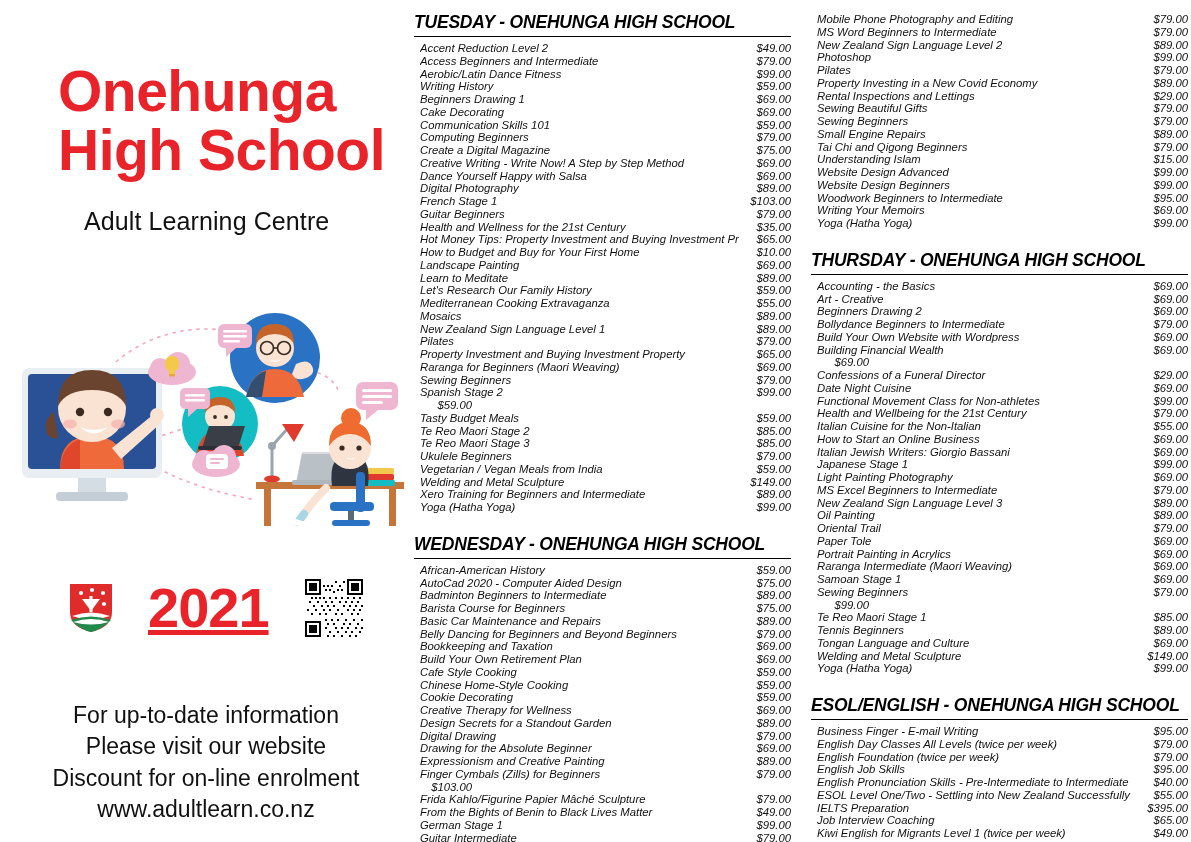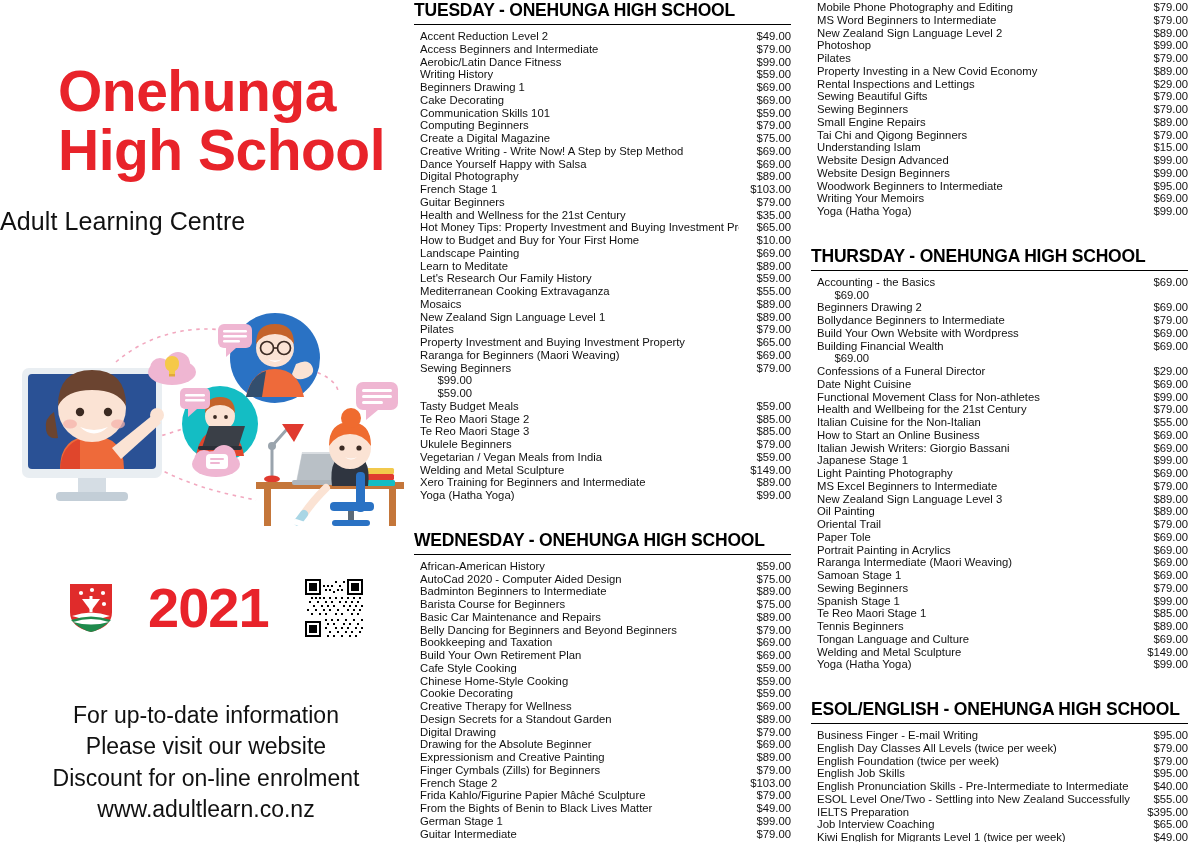--- a/index.html
+++ b/index.html
@@ -35,20 +35,21 @@
     color: #e8232a;
     font-size: 57px;
     font-weight: bold;
     line-height: 1.04;
     letter-spacing: -0.5px;
     font-family: "Liberation Sans", sans-serif;
   }
   .brand-title .line2 { display: block; }
   .brand-sub {
     margin: 26px 0 0 0;
+    padding-left: 84px;
     font-size: 25px;
     color: #111111;
     font-weight: normal;
     letter-spacing: 0.1px;
   }
 
   
   .illustration {
     position: absolute;
     left: 20px;
@@ -68,55 +69,57 @@
     align-items: center;
   }
   .crest { margin-left: 68px; width: 46px; height: 52px; }
   .year-text {
     margin-left: 34px;
     color: #e8232a;
     font-size: 56px;
     font-weight: bold;
     line-height: 1;
     letter-spacing: -1px;
+    text-decoration: underline;
   }
   .qr { margin-left: 34px; width: 62px; height: 62px; }
 
   
   .contact {
     position: absolute;
     left: 0;
     top: 700px;
     width: 412px;
     text-align: center;
     font-size: 23px;
     line-height: 1.36;
     color: #111;
   }
   .contact div { white-space: nowrap; }
   .col {
     width: 385px;
     flex: 0 0 385px;
-    padding: 0 8px 0 0;
+    padding: 12px 8px 0 0;
+    font-style: italic;
   }
   .col-mid { margin-left: 2px; }
   .col-right { margin-left: 12px; }
 
   .section { margin-bottom: 4px; }
   .section-head {
     font-size: 17.5px;
     font-weight: bold;
     letter-spacing: -0.2px;
     color: #000;
     padding: 0 0 3px 0;
     border-bottom: 1.6px solid #000;
     margin: 0 0 5px 0;
     white-space: nowrap;
   }
-  .section-spacer-top { margin-top: 28px; }
+  .section-spacer-top { margin-top: 20px; }
 
   ul.courses { list-style: none; margin: 0; padding: 0; }
   ul.courses li {
     display: flex;
     justify-content: space-between;
     align-items: baseline;
     font-size: 11.3px;
     line-height: 12.75px;
     color: #111;
     padding: 0 0 0 6px;
@@ -511,20 +514,21 @@
           </li>
           <li>
             <span class="nm">Raranga for Beginners (Maori Weaving)</span>
             <span class="pr">$69.00</span>
           </li>
           <li>
             <span class="nm">Sewing Beginners</span>
             <span class="pr">$79.00</span>
           </li>
           <li>
+            <span class="nm">Spanish Stage 2</span>
             <span class="pr">$99.00</span>
           </li>
           <li>
             <span class="pr">$59.00</span>
           </li>
           <li>
             <span class="nm">Tasty Budget Meals</span>
             <span class="pr">$59.00</span>
           </li>
           <li>
@@ -623,21 +627,20 @@
           </li>
           <li>
             <span class="nm">Expressionism and Creative Painting</span>
             <span class="pr">$89.00</span>
           </li>
           <li>
             <span class="nm">Finger Cymbals (Zills) for Beginners</span>
             <span class="pr">$79.00</span>
           </li>
           <li>
-            <span class="nm">French Stage 2</span>
             <span class="pr">$103.00</span>
           </li>
           <li>
             <span class="nm">Frida Kahlo/Figurine Papier Mâché Sculpture</span>
             <span class="pr">$79.00</span>
           </li>
           <li>
             <span class="nm">From the Bights of Benin to Black Lives Matter</span>
             <span class="pr">$49.00</span>
           </li>
@@ -733,20 +736,21 @@
     </div>
 
     <div class="section section-spacer-top">
       <div class="section-head">THURSDAY - ONEHUNGA HIGH SCHOOL</div>
       <ul class="courses">
           <li>
             <span class="nm">Accounting - the Basics</span>
             <span class="pr">$69.00</span>
           </li>
           <li>
+            <span class="nm">Art - Creative</span>
             <span class="pr">$69.00</span>
           </li>
           <li>
             <span class="nm">Beginners Drawing 2</span>
             <span class="pr">$69.00</span>
           </li>
           <li>
             <span class="nm">Bollydance Beginners to Intermediate</span>
             <span class="pr">$79.00</span>
           </li>
@@ -827,21 +831,20 @@
           </li>
           <li>
             <span class="nm">Samoan Stage 1</span>
             <span class="pr">$69.00</span>
           </li>
           <li>
             <span class="nm">Sewing Beginners</span>
             <span class="pr">$79.00</span>
           </li>
           <li>
-            <span class="nm">Spanish Stage 1</span>
             <span class="pr">$99.00</span>
           </li>
           <li>
             <span class="nm">Te Reo Maori Stage 1</span>
             <span class="pr">$85.00</span>
           </li>
           <li>
             <span class="nm">Tennis Beginners</span>
             <span class="pr">$89.00</span>
           </li>

